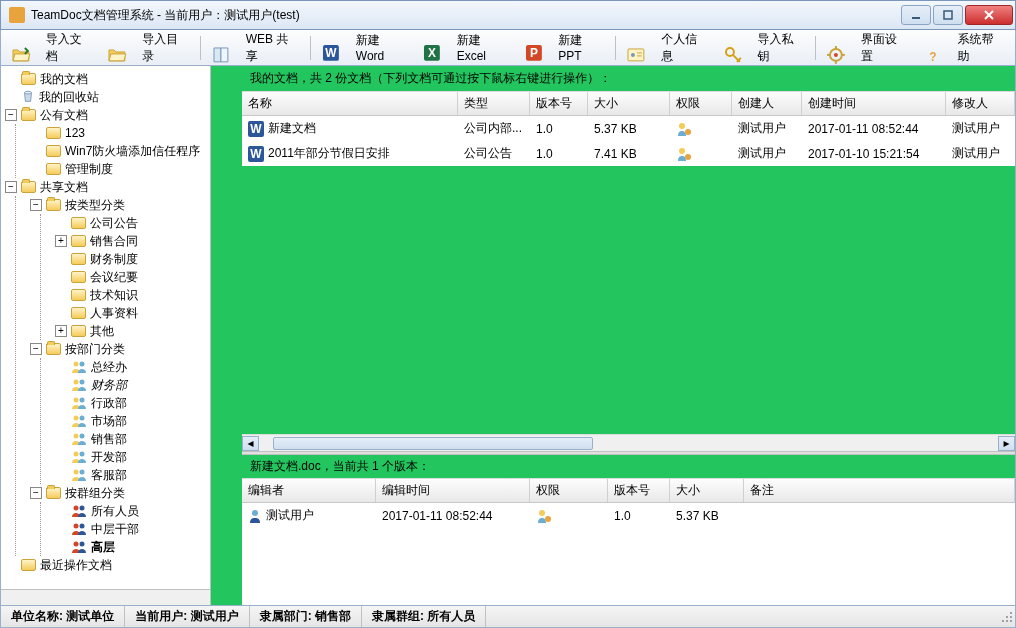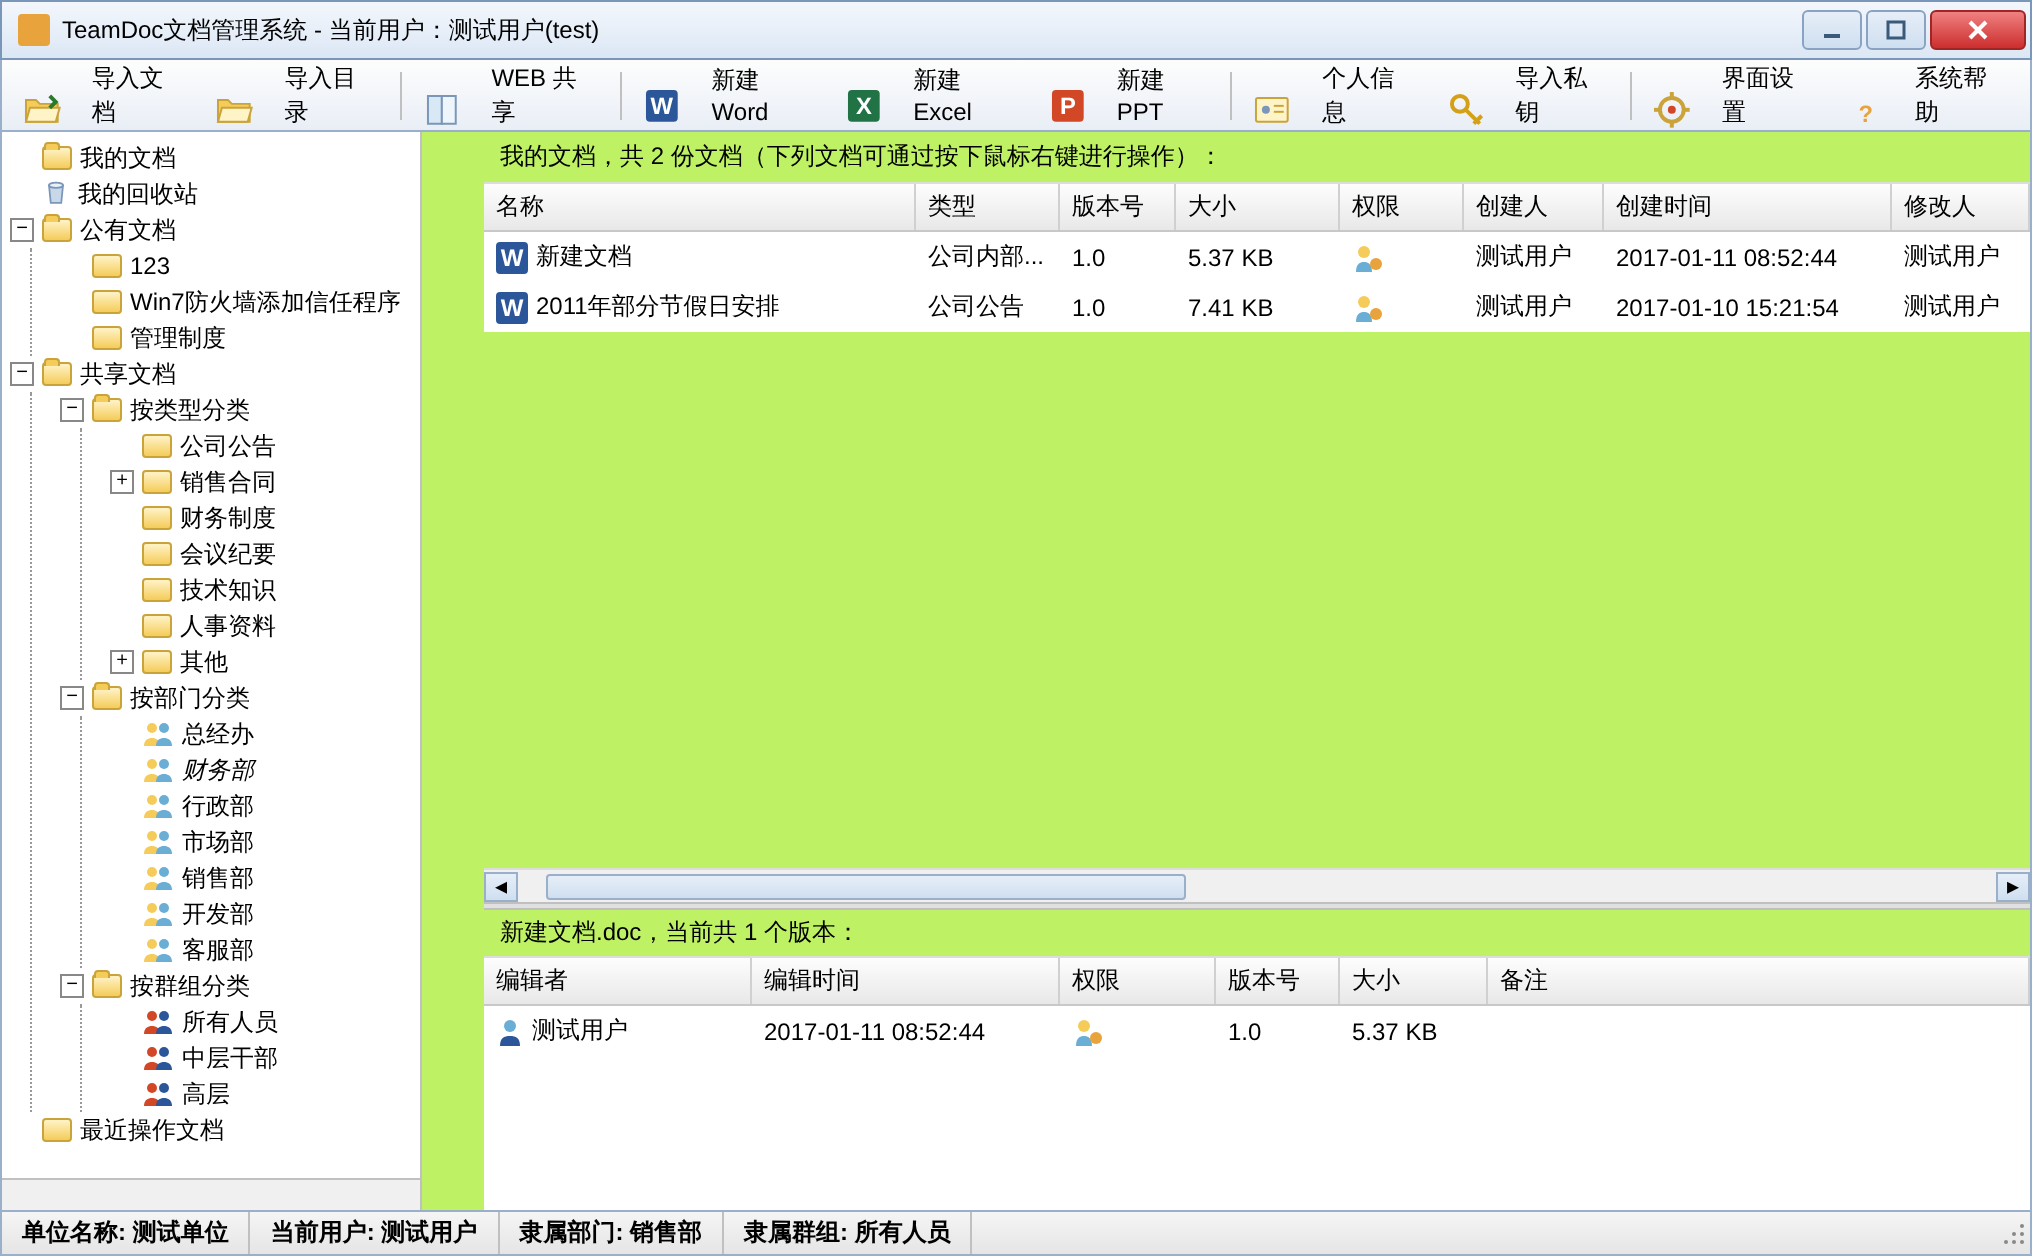--- a/index.html
+++ b/index.html
@@ -23,21 +23,21 @@
     .toolbar {
       height: 36px; background: linear-gradient(#fdfdfd, #e9eef6);
       border: 1px solid #9aafca; border-top: none;
       display: flex; align-items: center; padding: 0 4px; gap: 2px;
     }
     .toolbar-btn { display: flex; align-items: flex-end; gap: 15px; padding: 4px 6px; border-radius: 3px; cursor: pointer; }
     .tb-icon { width: 20px; height: 20px; display: inline-flex; align-items: center; justify-content: center; }
     .sep { width: 1px; height: 24px; background: #c0c0c0; margin: 0 2px; }
 
     
-    .main-area { display: flex; height: calc(628px - 30px - 36px - 22px); border: 1px solid #9aafca; border-top: none; background: #bef264; }
+    .main-area { display: flex; height: calc(628px - 30px - 36px - 22px); border: 1px solid #9aafca; border-top: none; background: #22c55e; }
 
     
     .tree-panel { width: 210px; background: #fff; border-right: 1px solid #c0c0c0; overflow: hidden; display: flex; flex-direction: column; }
     .tree { flex: 1; overflow: auto; padding: 4px 0; }
     .tree ul { list-style: none; padding-left: 0; }
     .tree li { white-space: nowrap; }
     .tree .node { display: flex; align-items: center; height: 18px; cursor: pointer; }
     .tree .toggle { width: 12px; height: 12px; display: inline-flex; align-items: center; justify-content: center;
                     border: 1px solid #888; font-size: 10px; line-height: 1; margin-right: 4px; background: #fff; }
     .tree .toggle.empty { border: none; }
@@ -465,21 +465,21 @@
                       <span class="toggle empty"></span>
                       <span class="icon people"><svg viewBox="0 0 16 14">
                           <circle cx="5" cy="4" r="2.5" fill="#d24726"></circle>
                           <circle cx="11" cy="4" r="2.5" fill="#2b579a"></circle>
                           <path d="M1 13c0-3 2-4 4-4s4 1 4 4z" fill="#d24726"></path>
                           <path d="M7 13c0-3 2-4 4-4s4 1 4 4z" fill="#2b579a"></path>
                         </svg></span>
                       <span>中层干部</span>
                     </div>
                   </li>
-                <li style="padding-left:14px;">
+                <li style="padding-left:14px;font-weight:bold;">
                     <div class="node">
                       <span class="toggle empty"></span>
                       <span class="icon people"><svg viewBox="0 0 16 14">
                           <circle cx="5" cy="4" r="2.5" fill="#d24726"></circle>
                           <circle cx="11" cy="4" r="2.5" fill="#2b579a"></circle>
                           <path d="M1 13c0-3 2-4 4-4s4 1 4 4z" fill="#d24726"></path>
                           <path d="M7 13c0-3 2-4 4-4s4 1 4 4z" fill="#2b579a"></path>
                         </svg></span>
                       <span>高层</span>
                     </div>

